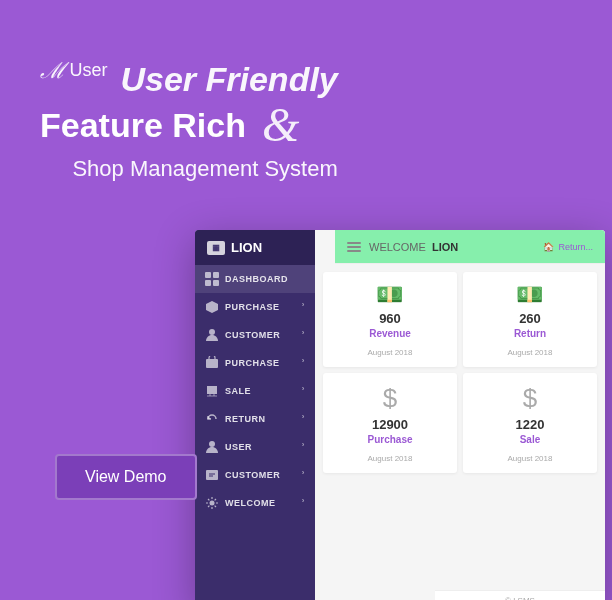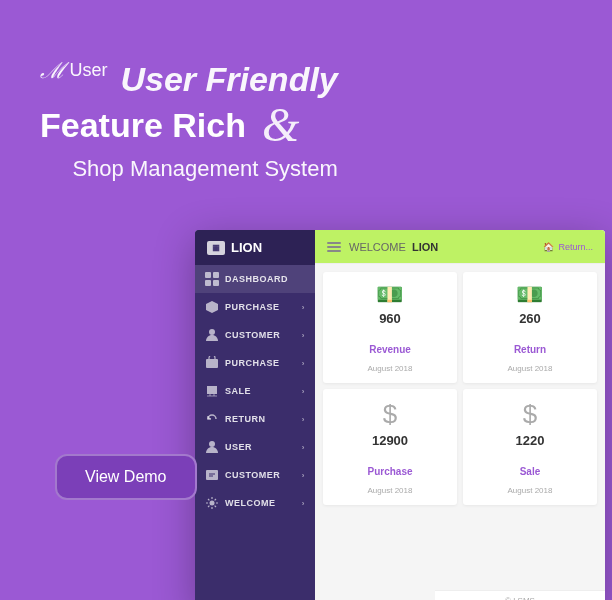--- a/index.html
+++ b/index.html
@@ -77,21 +77,21 @@
     .view-demo-btn {
       position: absolute;
       bottom: 100px;
       left: 55px;
       background: #7b3fb8;
       border: 2px solid rgba(255,255,255,0.3);
       color: white;
       padding: 12px 28px;
       font-size: 16px;
       font-weight: 500;
-      border-radius: 12px;
+      border-radius: 4px;
       cursor: pointer;
       z-index: 10;
     }
 
     
     .dashboard-mockup {
       position: absolute;
       top: 230px;
       left: 195px;
       width: 410px;
@@ -131,21 +131,20 @@
       border-radius: 2px;
       display: flex;
       align-items: center;
       justify-content: center;
       font-size: 8px;
       color: #3b2d6b;
     }
 
     .sidebar-menu-item {
       display: flex;
-      align-items: center;
       justify-content: space-between;
       padding: 7px 10px;
       font-size: 9px;
       font-weight: 600;
       letter-spacing: 0.5px;
       color: rgba(255,255,255,0.85);
       cursor: pointer;
     }
 
     .sidebar-menu-item.active {
@@ -176,26 +175,27 @@
       left: 120px;
       right: 0;
       bottom: 0;
       background: #f5f5f5;
       overflow: hidden;
     }
 
     
     .topbar {
       height: 34px;
-      background: #bef264;
+      background: #86efac;
       display: flex;
       align-items: center;
       justify-content: space-between;
       padding: 11px 12px;
       border-bottom: 1px solid #eee;
+      margin-left: 20px;
     }
 
     .topbar-left {
       display: flex;
       align-items: center;
       gap: 8px;
       font-size: 11px;
       color: #555;
     }
 
@@ -262,21 +262,21 @@
       font-size: 13px;
       font-weight: 600;
       color: #333;
       line-height: 1;
     }
 
     .stat-label {
       font-size: 10px;
       font-weight: 600;
       color: #9b59d4;
-      margin-top: 19px;
+      margin-top: 3px;
     }
 
     .stat-date {
       font-size: 8px;
       color: #aaa;
       margin-top: 9px;
     }
 
     
     .mockup-footer {

